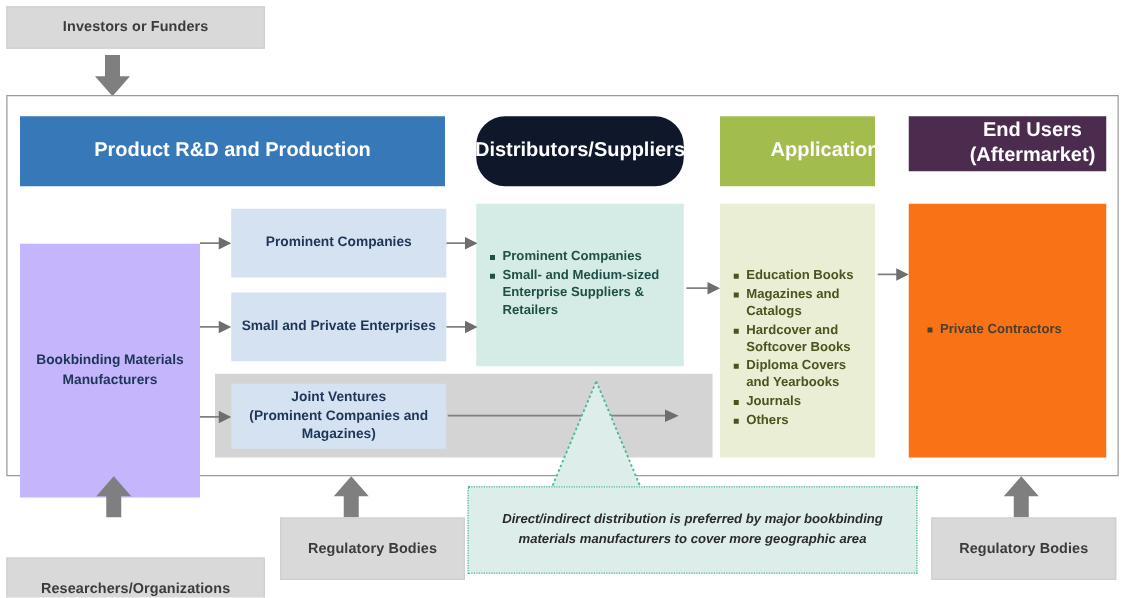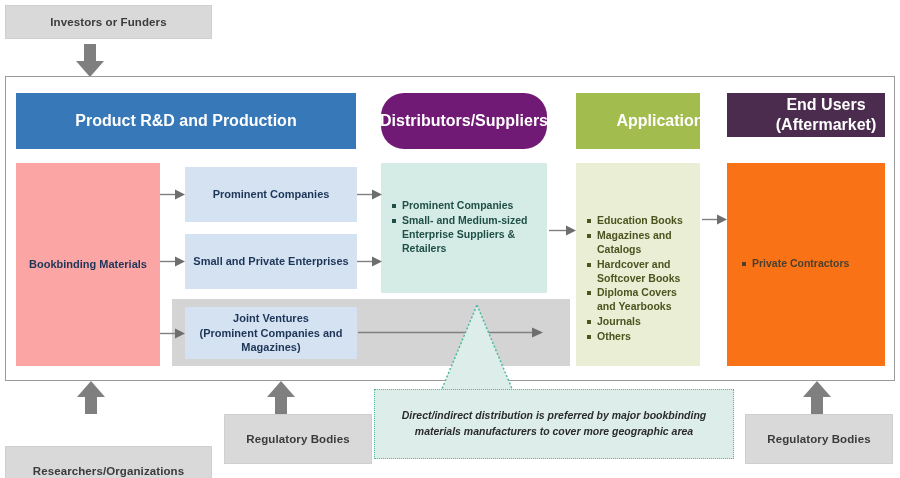--- a/index.html
+++ b/index.html
@@ -19,28 +19,28 @@
   }
   .frame{
     border:1px solid #9a9a9a;background:#ffffff;
   }
   .hdr{
     display:flex;align-items:center;justify-content:center;
     color:#ffffff;font-size:16px;font-weight:bold;text-align:center;
     line-height:1.25;
   }
   .hdr-blue{background:#3778b8;}
-  .hdr-teal{background:#701a75;border-radius:23px;}
+  .hdr-teal{background:#0f172a;border-radius:23px;}
   .hdr-green{background:#a2bc4e;}
   .hdr-purple{background:#4b2c4e;}
 
   .body-blue{
-    background:#fca5a5;
-    display:flex;align-items:center;justify-content:center;
-    color:#1d3557;font-size:11px;font-weight:bold;text-align:center;line-height:1.4;
+    background:#c4b5fd;
+    display:flex;align-items:center;justify-content:center;
+    color:#1d3557;font-size:11px;font-weight:bold;text-align:center;line-height:1.4;margin-top:32px;
   }
   .sub-blue{
     background:#d4e2f2;
     display:flex;align-items:center;justify-content:center;
     color:#1d3557;font-size:11px;font-weight:bold;text-align:center;line-height:1.35;
   }
   .band-gray{background:#d4d4d4;}
   .body-teal{background:#d5ece6;}
   .body-green{background:#e9eed5;}
   .body-purple{background:#f97316;}
@@ -80,20 +80,21 @@
 
   <div class="abs frame" style="left:5px;top:76px;width:890px;height:305px;"></div>
 
   <div class="abs hdr hdr-blue" style="left:16px;top:93px;width:340px;height:56px;">
     <span>Product R&amp;D and Production</span>
   </div>
 
   <div class="abs body-blue" style="left:16px;top:163px;width:144px;height:203px;">
     <div>
       <div>Bookbinding Materials</div>
+      <div>Manufacturers</div>
     </div>
   </div>
 
   <div class="abs band-gray" style="left:172px;top:299px;width:398px;height:67px;"></div>
 
   <div class="abs sub-blue" style="left:185px;top:167px;width:172px;height:55px;">
     <span>Prominent Companies</span>
   </div>
 
   <div class="abs sub-blue" style="left:185px;top:234px;width:172px;height:55px;">

